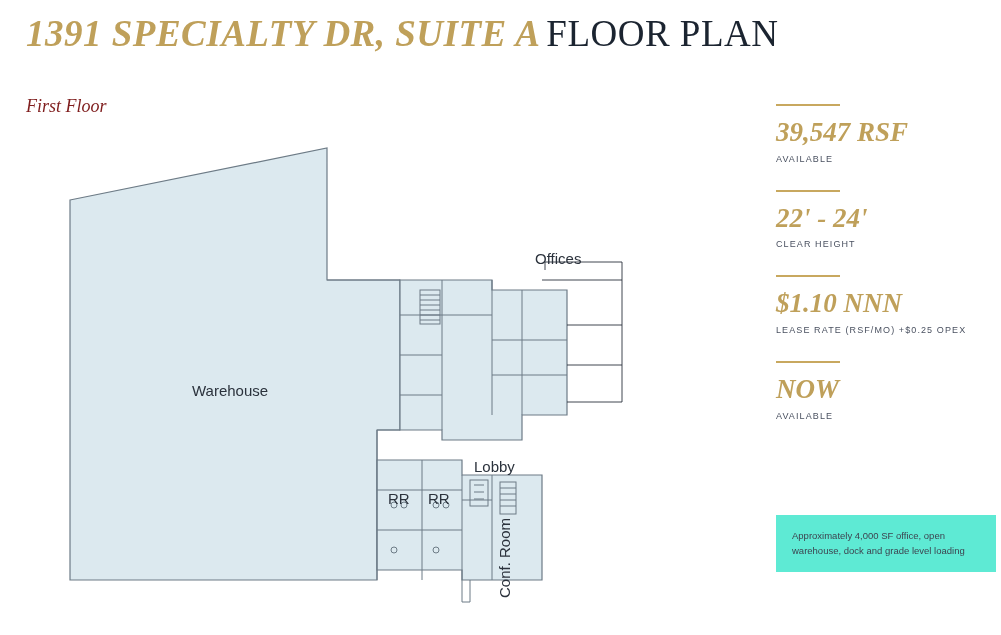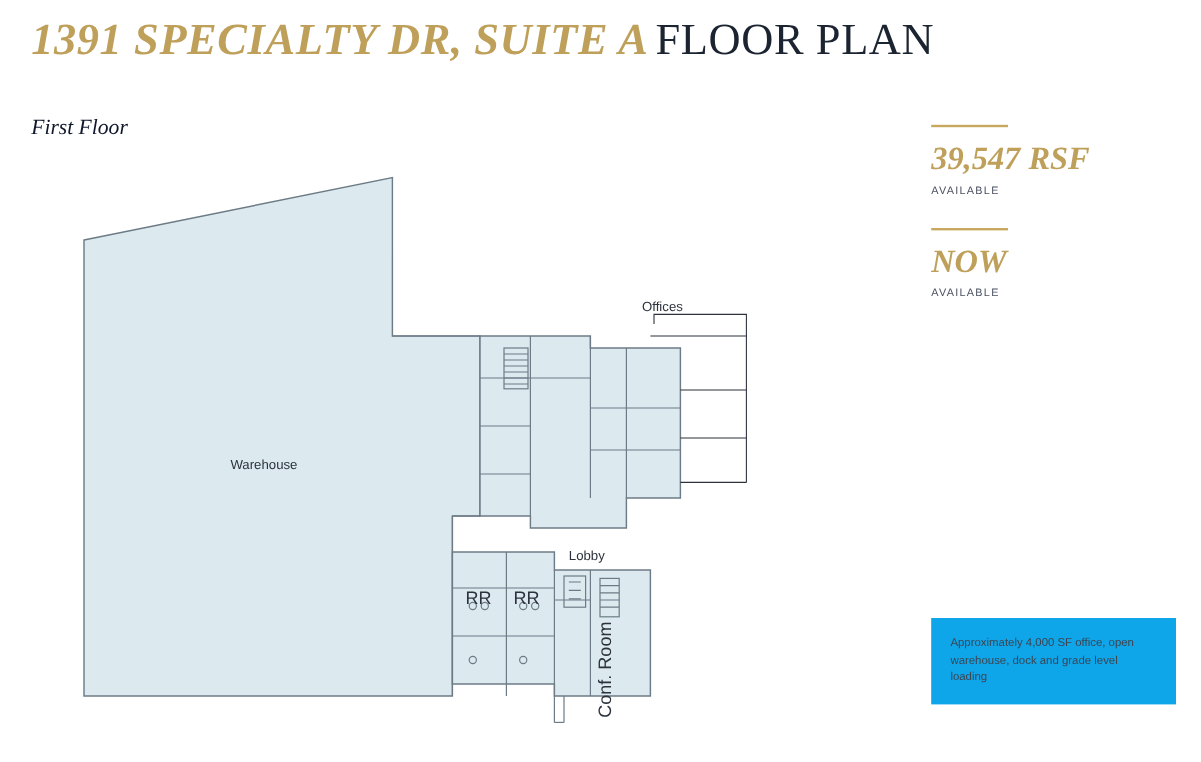--- a/index.html
+++ b/index.html
@@ -39,37 +39,37 @@
     margin-left: 6px;
   }
 
   .floor-label {
     position: absolute;
     left: 26px;
     top: 96px;
     font-family: "Liberation Serif", serif;
     font-style: italic;
     font-size: 18px;
-    color: #0f172a;
+    color: #7f1d1d;
   }
 
   
   .plan-wrap {
     position: absolute;
     left: 22px;
     top: 130px;
     width: 700px;
     height: 490px;
   }
   .plan-wrap svg { display: block; }
 
   .plan-label {
     position: absolute;
     font-family: "Liberation Sans", sans-serif;
-    font-size: 11px;
+    font-size: 15px;
     color: #2b323c;
     white-space: nowrap;
   }
   .plan-label.sm { font-size: 15px; }
   .plan-label.vert {
     writing-mode: vertical-rl;
     text-orientation: mixed;
     transform: rotate(180deg);
   }
 
@@ -102,22 +102,22 @@
     font-size: 9px;
     letter-spacing: 1.1px;
     color: #4a5160;
     white-space: nowrap;
   }
 
   .note {
     position: absolute;
     left: 776px;
     top: 515px;
-    width: 204px;
-    background: #0ea5e9;
+    width: 220px;
+    background: #5eead4;
     padding: 14px 16px;
     box-sizing: border-box;
   }
   .note p {
     margin: 0;
     font-family: "Liberation Sans", sans-serif;
     font-size: 9.5px;
     line-height: 1.55;
     color: #3d4450;
   }
@@ -204,21 +204,31 @@
 </div>
 
 <div class="stats">
 
   <div class="stat">
     <div class="rule"></div>
     <div class="value">39,547 RSF</div>
     <div class="cap">AVAILABLE</div>
   </div>
 
-
+  <div class="stat">
+    <div class="rule"></div>
+    <div class="value">22' - 24'</div>
+    <div class="cap">CLEAR HEIGHT</div>
+  </div>
+
+  <div class="stat">
+    <div class="rule"></div>
+    <div class="value">$1.10 NNN</div>
+    <div class="cap">LEASE RATE (RSF/MO) +$0.25 OPEX</div>
+  </div>
 
   <div class="stat">
     <div class="rule"></div>
     <div class="value">NOW</div>
     <div class="cap">AVAILABLE</div>
   </div>
 
 </div>
 
 <div class="note">

